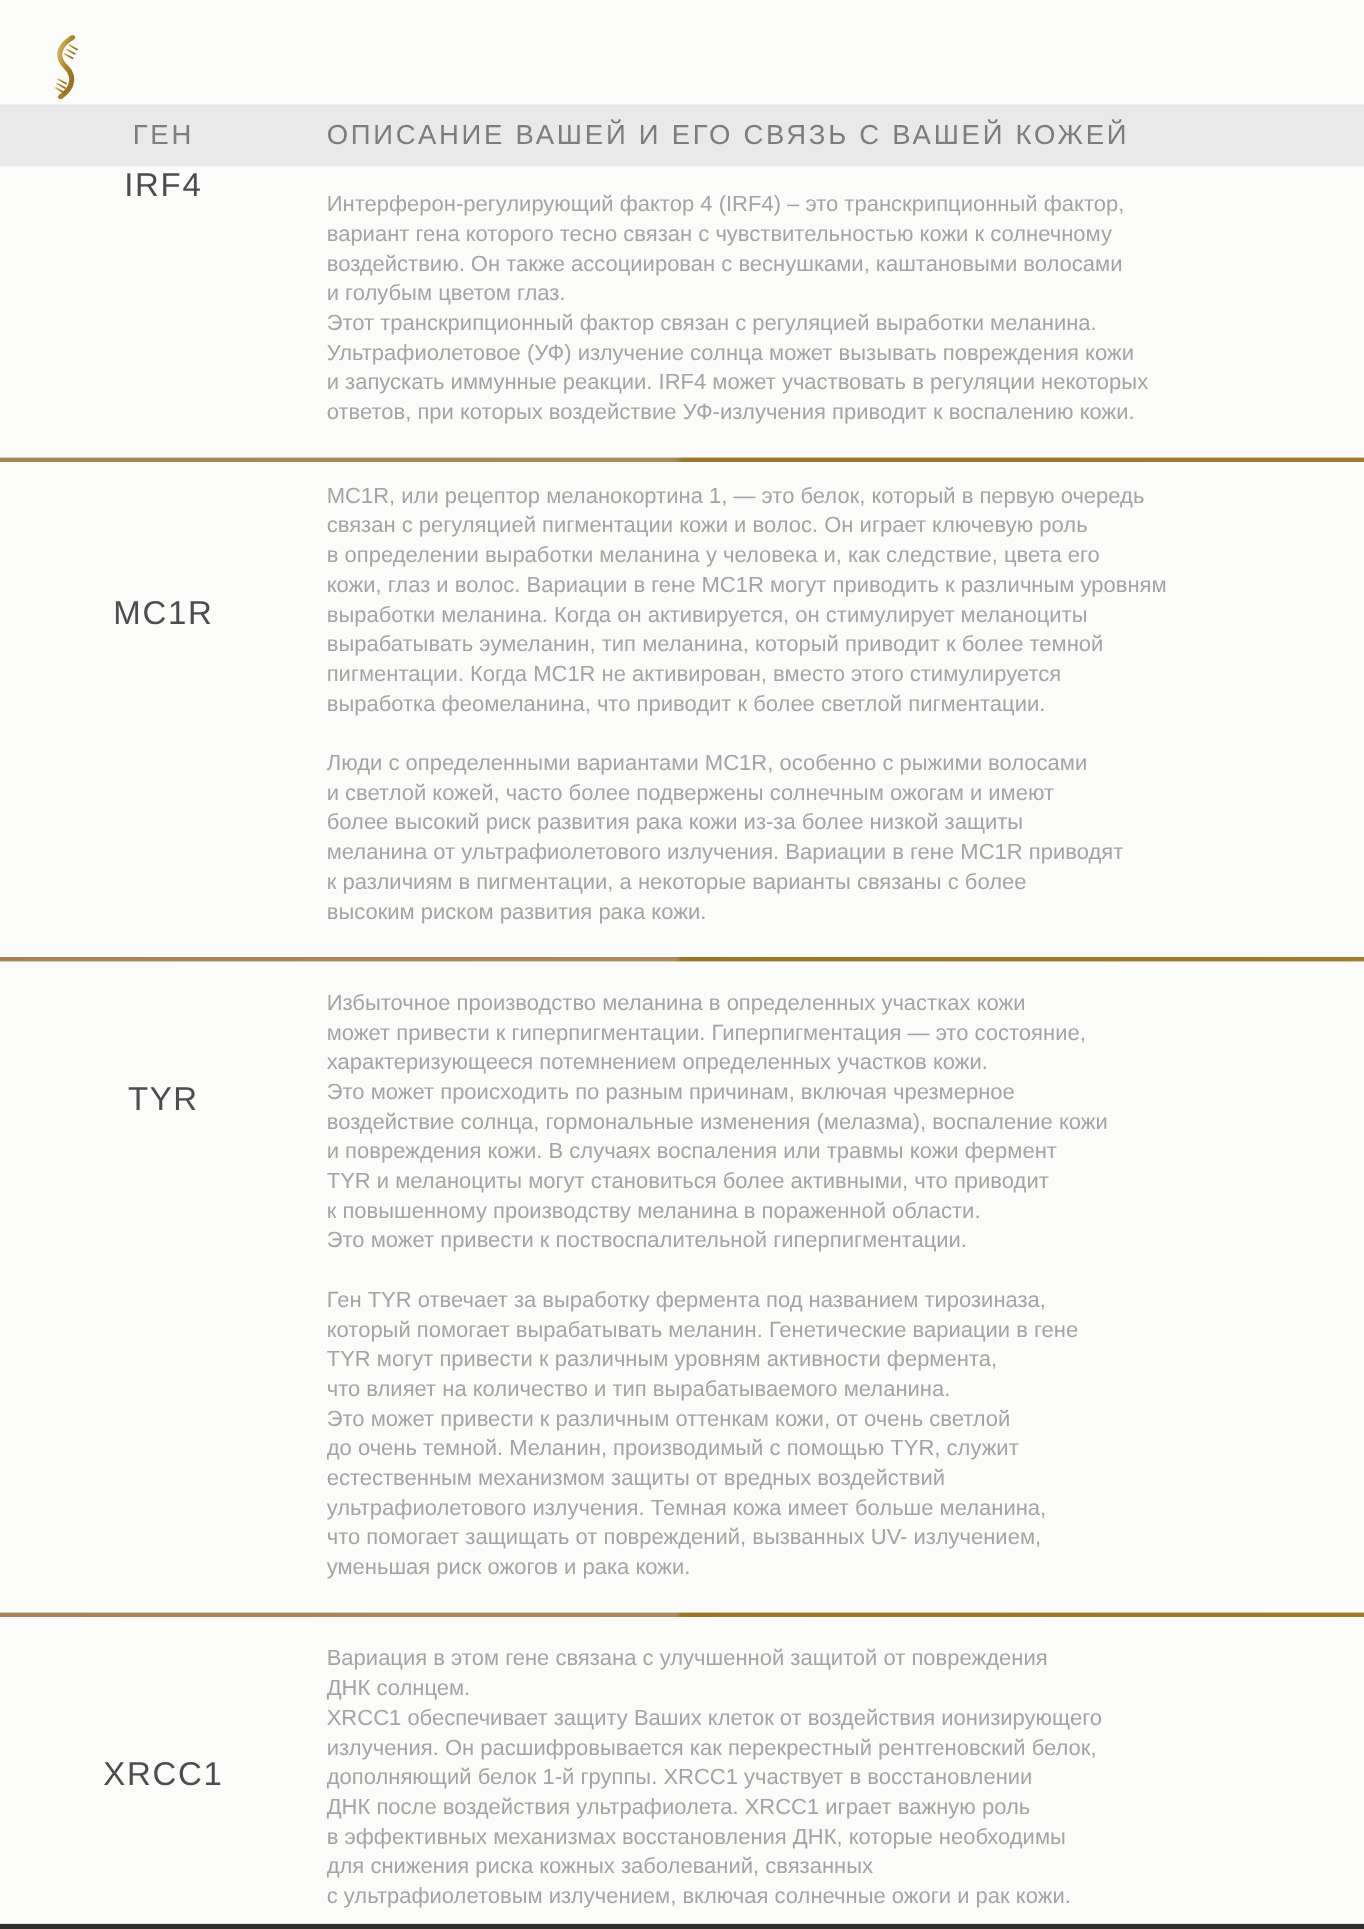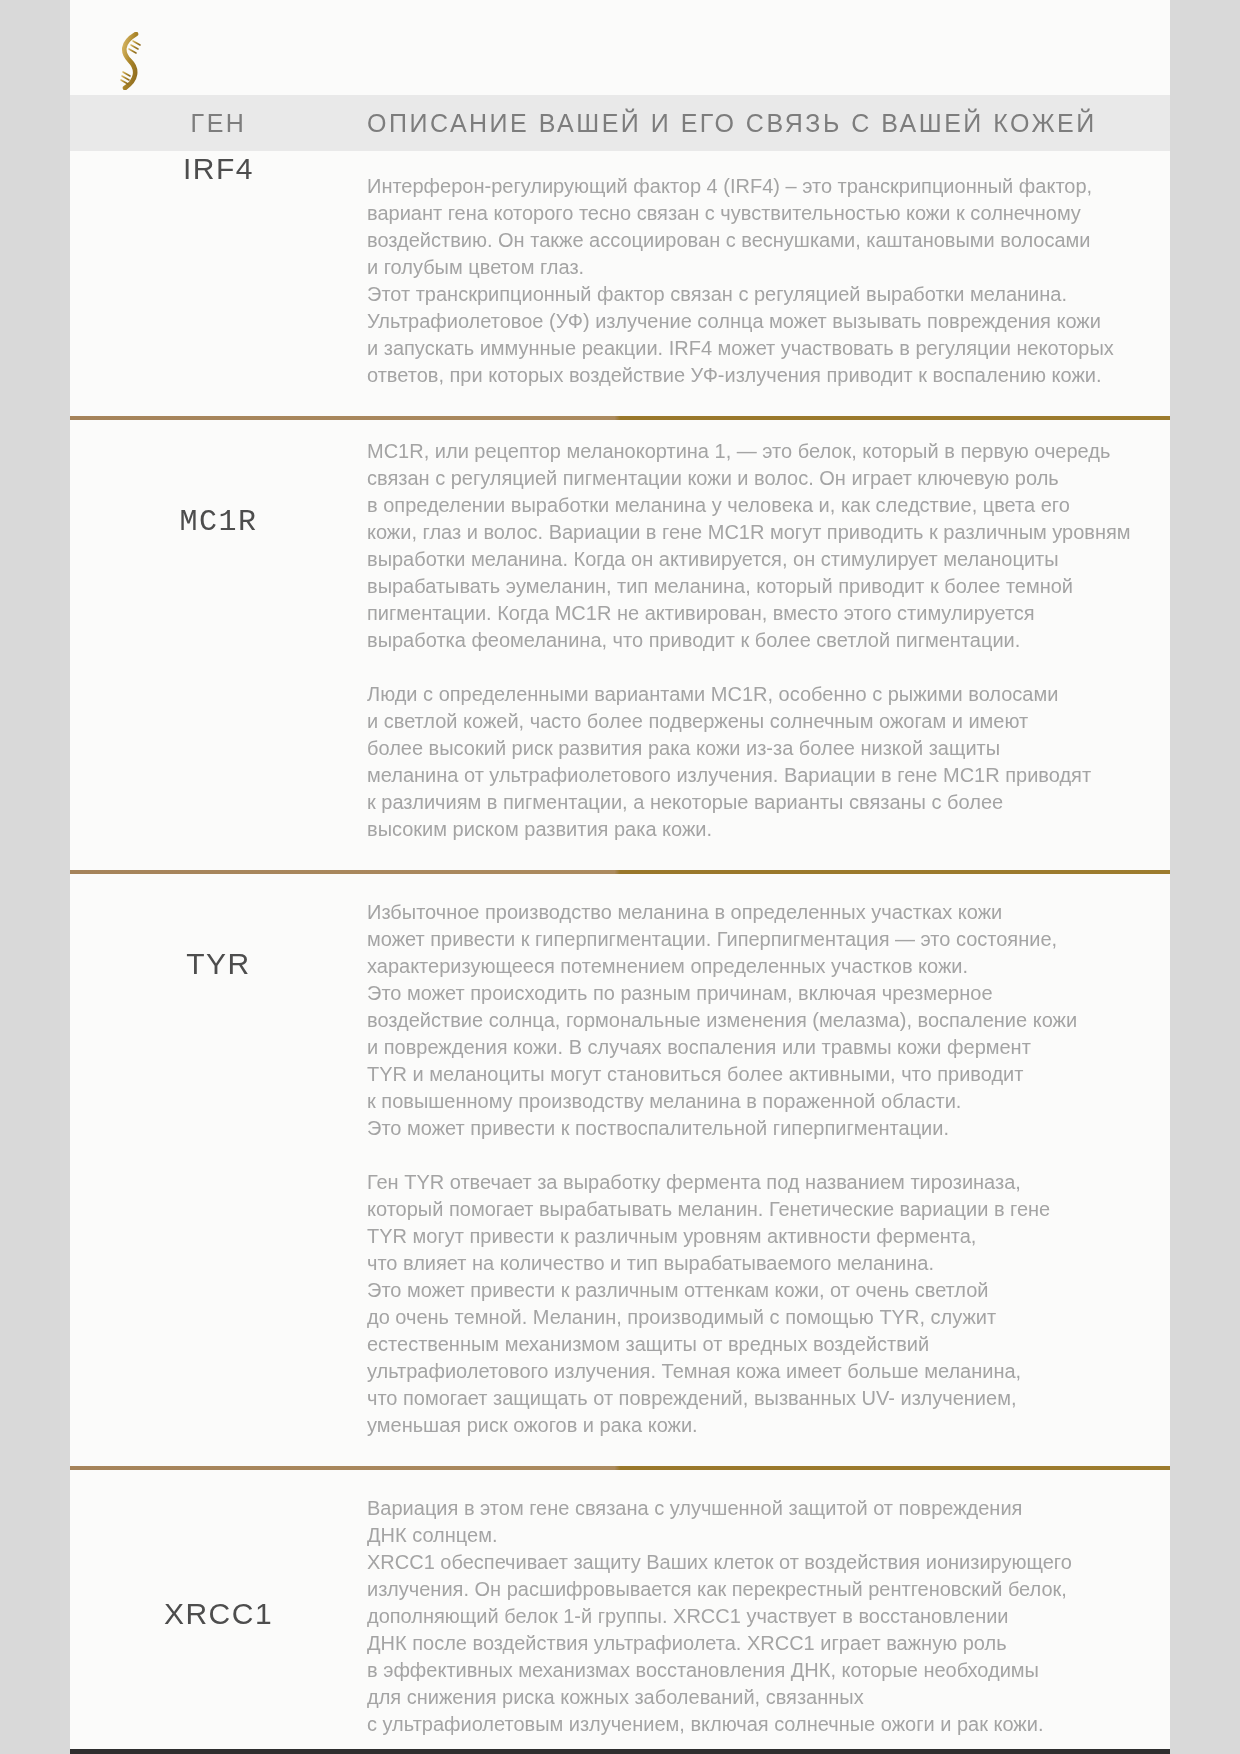--- a/index.html
+++ b/index.html
@@ -1,19 +1,19 @@
 <!DOCTYPE html>
 <html lang="ru"><head>
 <meta charset="utf-8">
 <style>
   html,body { margin:0; padding:0; }
   body { background:#d9d9d9; }
   .page {
     position:relative;
-    width:1100px; height:1754px;
+    width:1240px; height:1754px;
     margin:0 auto;
     background:#fbfbfa;
     font-family:"Liberation Sans","DejaVu Sans",sans-serif;
     overflow:hidden;
   }
   
   .top { height:95px; position:relative; }
   .logo { position:absolute; left:45px; top:32px; }
 
   
@@ -34,22 +34,22 @@
   .row-tyr   { min-height:548px; }
   .row-xrcc1 { min-height:262px; }
 
   .gene-label {
     text-align:center;
     font-size:30px; letter-spacing:1.5px;
     color:#4d4d4d; font-weight:300;
     line-height:36px;
   }
   .row-irf4  .gene-label { }
-  .row-mc1r  .gene-label { padding-top:84px;font-family:Liberation Mono, monospace; }
-  .row-tyr   .gene-label { padding-top:72px; }
+  .row-mc1r  .gene-label { padding-top:120px; }
+  .row-tyr   .gene-label { padding-top:108px; }
   .row-xrcc1 .gene-label { padding-top:126px; }
 
   .desc { }
   .desc p {
     margin:0 0 27px 0;
     font-size:20px; line-height:27px;
     color:#a4a4a4; font-weight:300;
     white-space:pre-line;
   }
   .row-irf4  .desc { padding-top:22px; }

